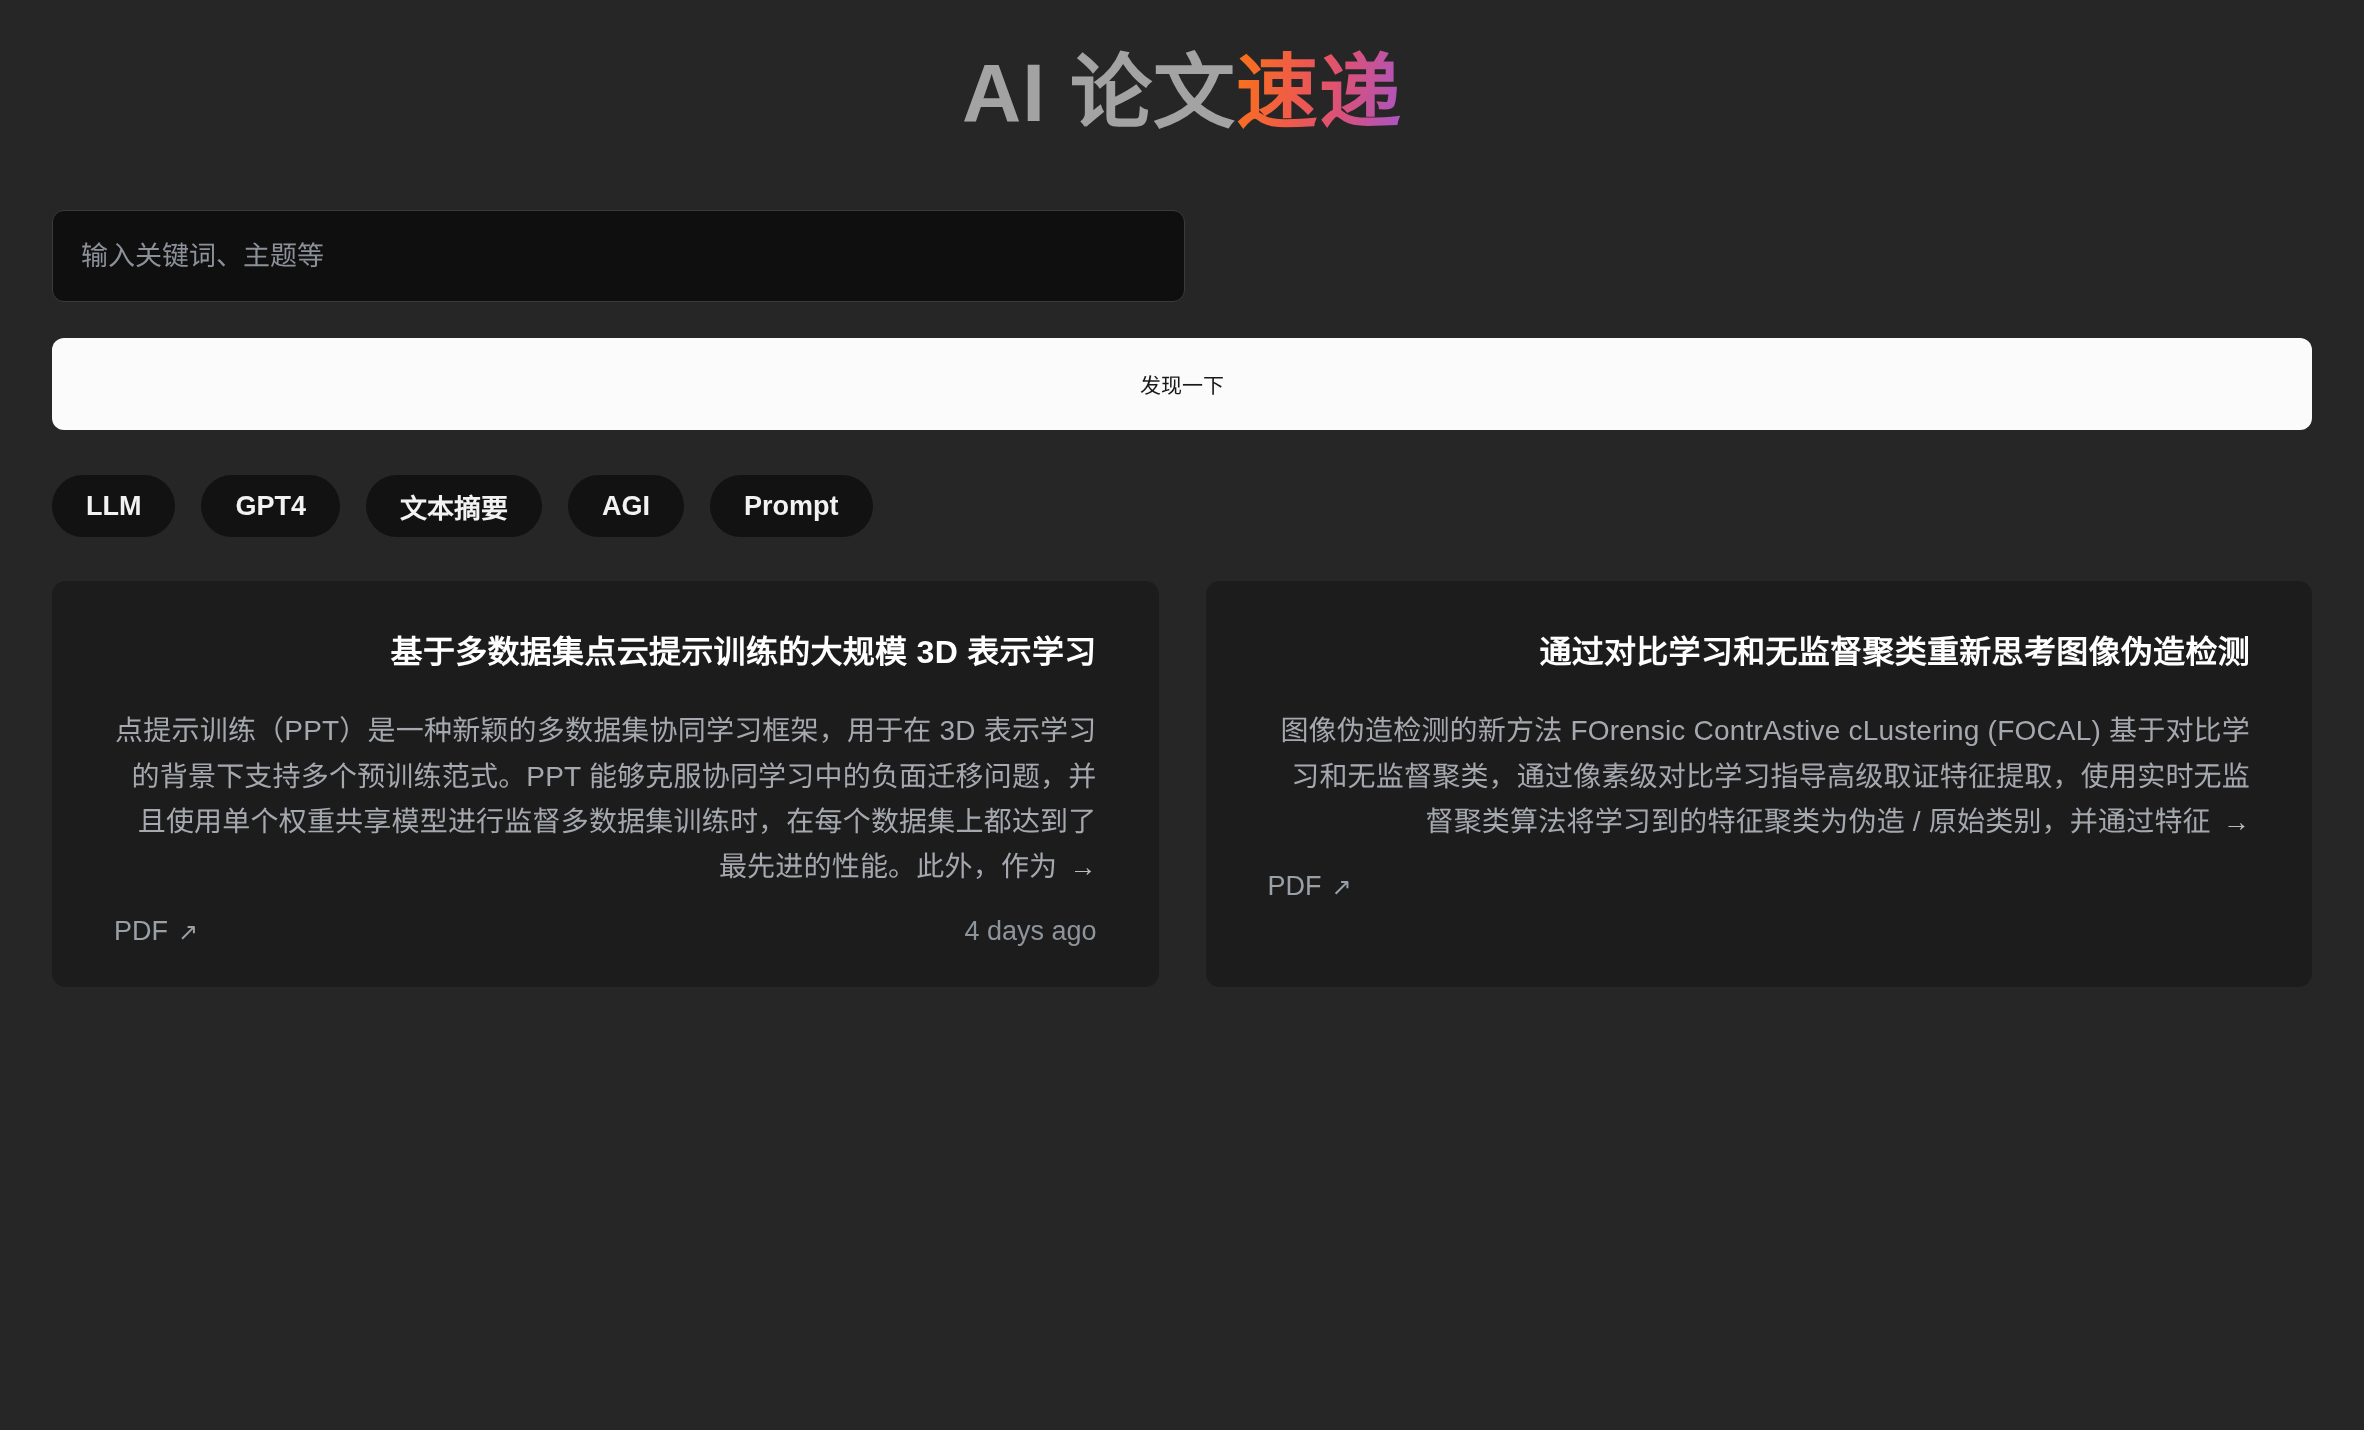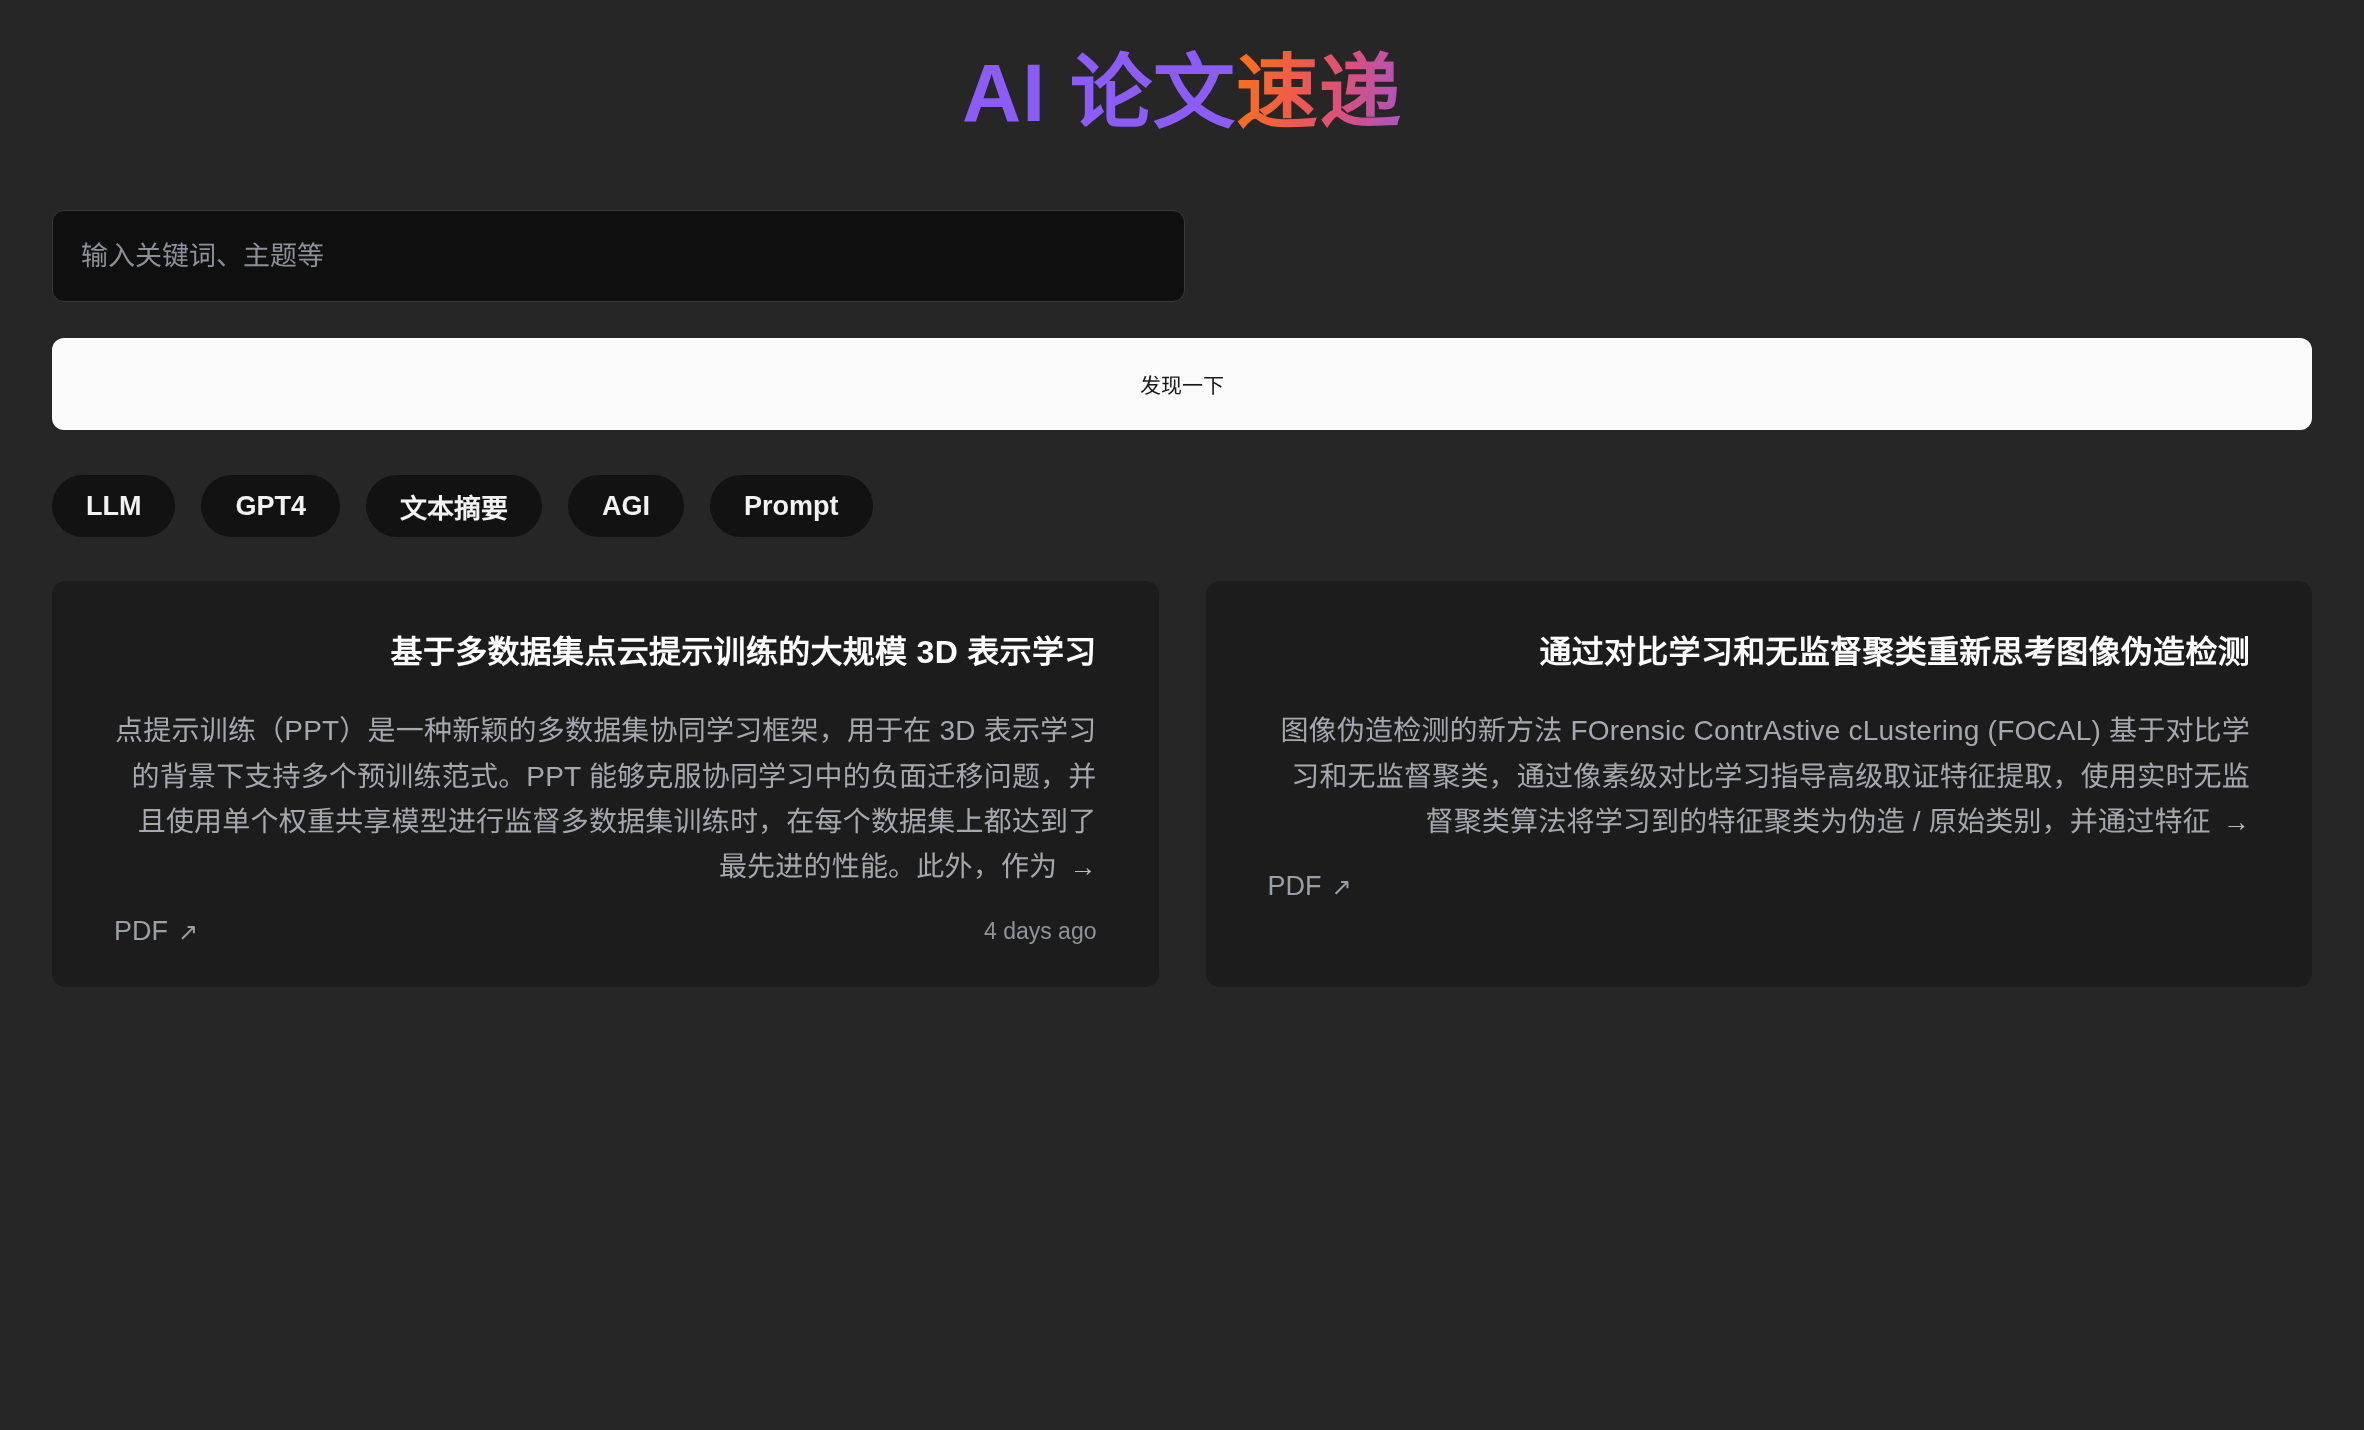--- a/index.html
+++ b/index.html
@@ -29,21 +29,21 @@
   .site-title {
     text-align: center;
     font-size: 82px;
     line-height: 1;
     font-weight: 700;
     letter-spacing: 1px;
     padding-top: 52px;
     padding-bottom: 10px;
     white-space: nowrap;
   }
-  .title-plain { color: #8b5cf6; }
+  .title-plain { color: #a3a3a3; }
   .title-accent {
     background-image: linear-gradient(100deg, #f97316 0%, #ef5a4c 38%, #d9517a 64%, #a855c7 100%);
     -webkit-background-clip: text;
     background-clip: text;
     color: transparent;
     -webkit-text-fill-color: transparent;
   }
 
   
   .search-row {
@@ -174,21 +174,21 @@
     font-size: 27px;
     color: #9aa0a8;
     text-decoration: none;
     display: inline-flex;
     align-items: baseline;
     gap: 10px;
     cursor: pointer;
   }
   .pdf-arrow { font-size: 24px; color: #9aa0a8; }
   .card-time {
-    font-size: 23px;
+    font-size: 27px;
     color: #8e949c;
     white-space: nowrap;
   }
 </style>
 </head>
 <body>
 
 <div class="page">
 
   <h1 class="site-title">

